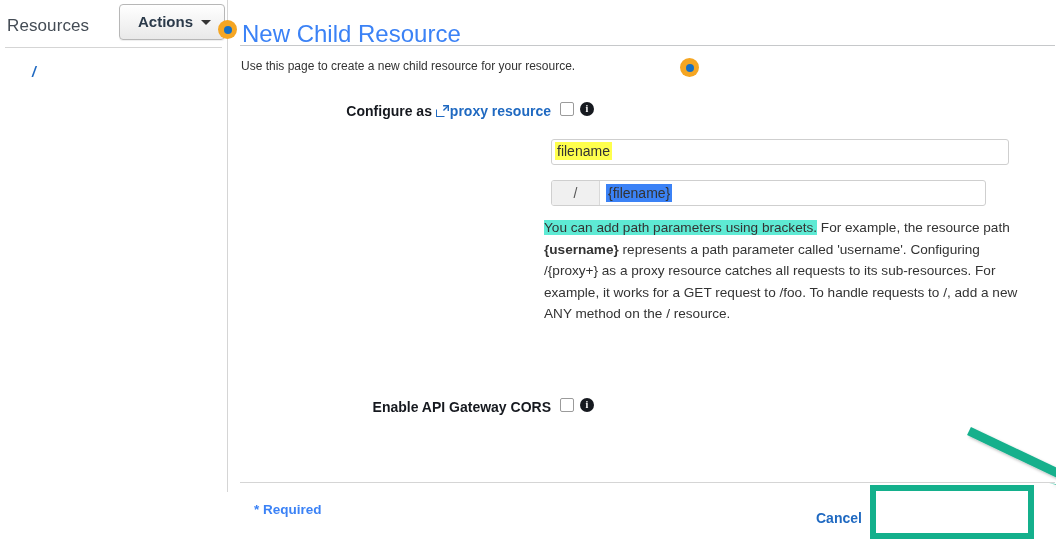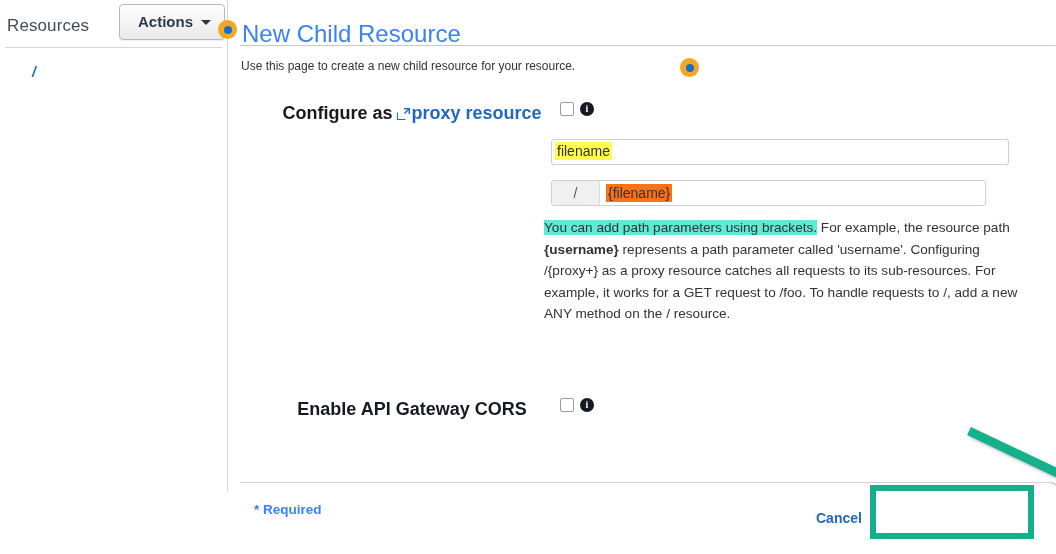--- a/index.html
+++ b/index.html
@@ -105,23 +105,23 @@
     width: 8px; height: 8px;
     border-radius: 50%;
     background: #1570c6;
   }
   #marker-title { left: -10px; top: 20px; }
   #marker-intro { left: 452px; top: 58px; }
 
   
   .form-label {
     position: absolute;
-    font-size: 18px; font-weight: bold;
+    font-size: 14px; font-weight: bold;
     color: #16191f;
-    text-align: center;
+    text-align: right;
     white-space: nowrap;
   }
   .req-star { color: #16191f; font-weight: bold; }
 
   .ext-link-icon {
     display: inline-block;
     position: relative;
     width: 13px; height: 12px;
     vertical-align: -1px;
     margin-right: 1px;
@@ -199,21 +199,21 @@
     display: flex; align-items: center; justify-content: center;
     font-size: 14px; color: #555;
     box-sizing: border-box;
   }
   .path-value-wrap {
     flex: 1; display: flex; align-items: center;
     padding-left: 6px;
   }
   .path-value {
     font-size: 14px; color: #333;
-    background: #f97316;
+    background: #3b82f6;
     padding: 1px 2px;
   }
 
   
   .help-text {
     position: absolute; left: 316px; top: 217px;
     width: 480px;
     font-size: 13.6px;
     line-height: 21.5px;
     color: #333;

